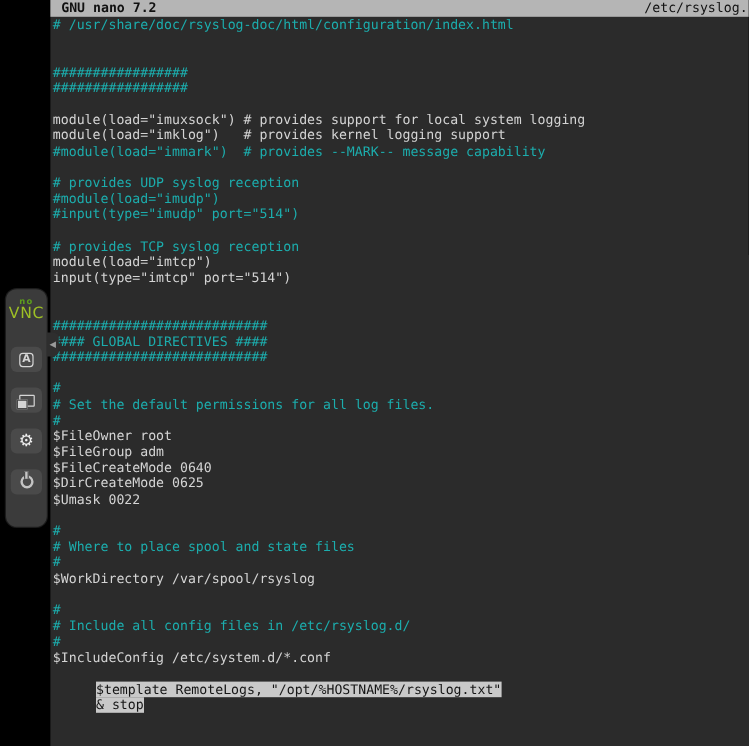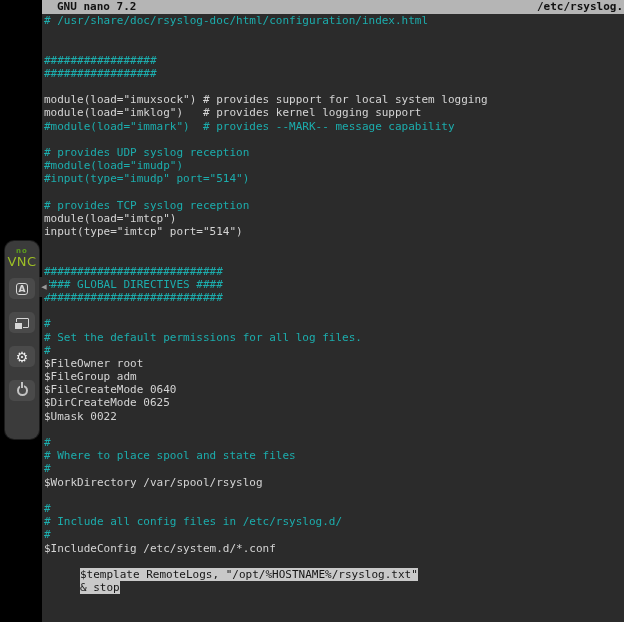--- a/index.html
+++ b/index.html
@@ -8,34 +8,34 @@
     --panel-bg:#3b3b3b; --btn-bg:#4a4a4a; --icon:#d6d6d6; --logo-green:#9dbf26; --logo-no:#5d9e1d;
   }
   *{margin:0;padding:0;box-sizing:border-box;}
   html,body{width:624px;height:622px;overflow:hidden;}
   body{background:#000;position:relative;font-family:"DejaVu Sans Mono","Liberation Mono",monospace;}
 
   
   .terminal{position:absolute;left:42px;top:0;width:582px;height:622px;background:var(--term-bg);}
   .nano-header{height:14px;background:var(--hdr-bg);color:var(--hdr-text);
     font-size:11px;line-height:14px;display:flex;justify-content:space-between;
-    padding-left:15px;padding-right:1px;white-space:pre;font-weight:bold;}
-  .nano-header .file{font-weight:bold;text-align:right;}
+    padding-left:9px;padding-right:1px;white-space:pre;font-weight:bold;}
+  .nano-header .file{font-weight:normal;text-align:right;}
   .screen{width:100%;}
   .line{height:13.2px;line-height:13.2px;font-size:11px;white-space:pre;padding-left:2px;}
   .line.comment span{color:var(--comment);}
   .line.code span{color:var(--text);}
   .line.sel span{background:var(--sel-bg);color:var(--sel-text);margin-left:36px;}
   .line.blank span{color:transparent;}
 
   
   .vnc-panel{position:absolute;left:5px;top:241px;width:34px;height:198px;
     background:var(--panel-bg);border-radius:9px;display:flex;flex-direction:column;
     align-items:center;padding-top:7px;box-shadow:0 0 0 1px #1c1c1c;}
-  .vnc-logo{text-align:center;line-height:1;margin-bottom:10px;font-family:"DejaVu Sans","Liberation Sans",sans-serif;}
+  .vnc-logo{text-align:center;line-height:1;margin-bottom:21px;font-family:"DejaVu Sans","Liberation Sans",sans-serif;}
   .vnc-logo .no{display:block;color:var(--logo-no);font-size:7px;font-weight:bold;letter-spacing:1px;}
   .vnc-logo .vnc{display:block;color:var(--logo-green);font-size:13px;font-weight:normal;letter-spacing:0.5px;}
   .vnc-btn{width:26px;height:21px;background:var(--btn-bg);border-radius:5px;margin-bottom:13px;
     display:flex;align-items:center;justify-content:center;color:var(--icon);cursor:pointer;}
   .akey{border:1px solid var(--icon);border-radius:3px;font-size:9px;line-height:10px;
     padding:0 2px;font-family:"DejaVu Sans","Liberation Sans",sans-serif;font-weight:bold;}
   .fs{position:relative;width:13px;height:10px;border:1px solid var(--icon);border-radius:1px;background:transparent;}
   .fs::after{content:'';position:absolute;left:-3px;bottom:-3px;width:7px;height:6px;
     background:var(--icon);border:1px solid var(--btn-bg);}
   .gear{font-family:"DejaVu Sans","Liberation Sans",sans-serif;font-size:14px;line-height:14px;color:#ededed;}

